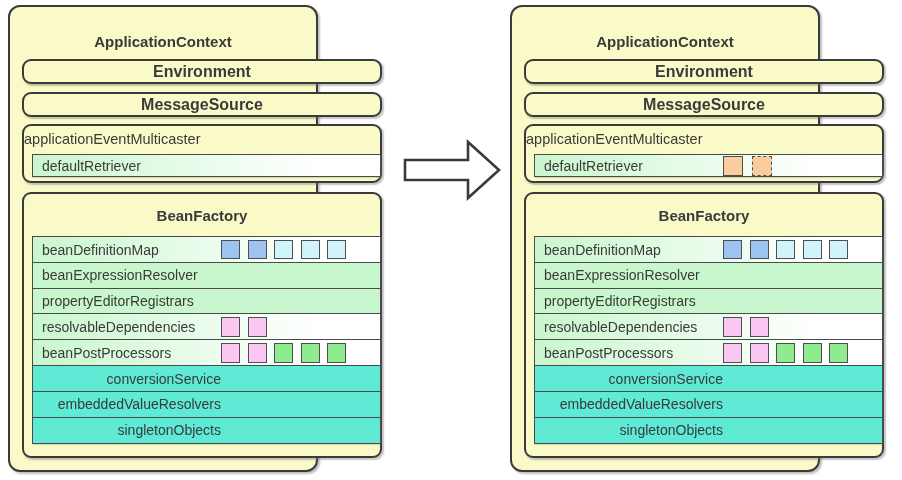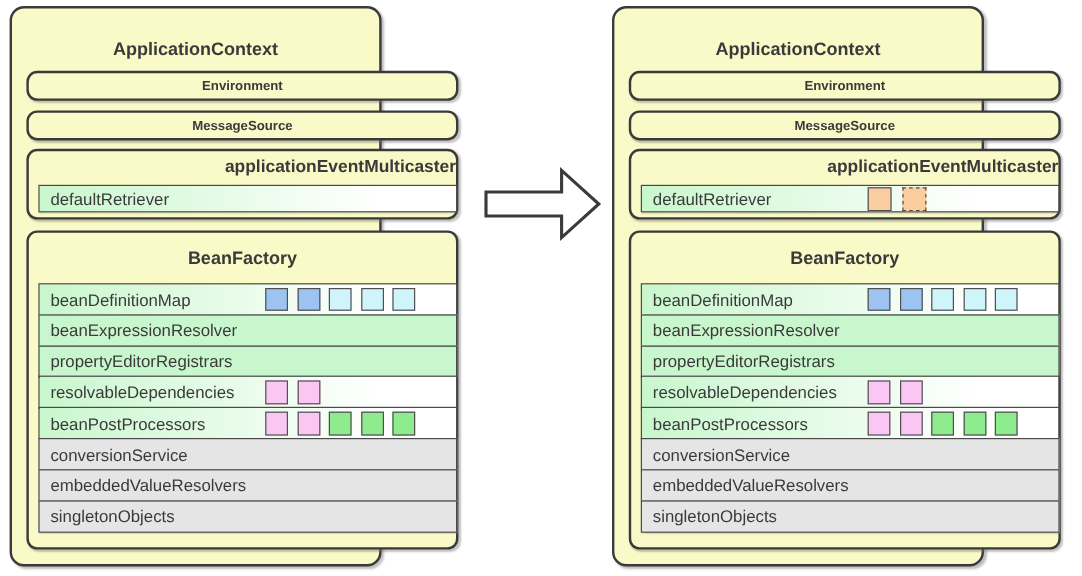--- a/index.html
+++ b/index.html
@@ -22,26 +22,26 @@
   }
   .subbox {
     position:absolute; left:12px; width:360px; box-sizing:border-box;
     background:var(--panel-bg); border:2px solid var(--border); border-radius:9px;
     box-shadow:1.5px 1.5px 1.5px rgba(110,110,110,0.4);
   }
   .box-env { top:52px; height:25px; }
   .box-msg { top:85px; height:25px;text-align:center; }
   .subbox-label {
     display:flex; align-items:center; justify-content:center; height:100%;
-    font-weight:bold; font-size:11px;
+    font-weight:bold; font-size:16px;
   }
   .box-multicaster { top:117px; height:59px; }
   .mc-title {
-    position:absolute; top:5px; left:0; right:0; text-align:right;
-    font-weight:bold; font-size:14.5px;
+    position:absolute; top:5px; left:0; right:0; text-align:left;
+    font-weight:normal; font-size:14.5px;
   }
   .box-beanfactory { top:185px; height:266px; }
   .bf-title {
     position:absolute; top:13px; left:0; right:0; text-align:center;
     font-weight:bold; font-size:15px;
   }
   .bf-rows { position:absolute; top:42px; left:8px; width:349px;border-radius:30px; }
 
   
   .row {
@@ -50,21 +50,21 @@
     display:flex; align-items:center; padding:0 6px 0 9px;
     font-size:14px;
     box-shadow:1px 1px 1px rgba(120,120,120,0.25);
   }
   .bf-rows .row:first-child { margin-top:0; }
   .mc-row {
     position:absolute; top:28px; left:8px; width:349px; height:23px; margin-top:0;
   }
   .bg-gradient { background:linear-gradient(90deg, var(--green-solid) 0%, #ffffff 82%); }
   .bg-solid    { background:var(--green-solid); }
-  .bg-plain    { background:#e5e5e5; }
+  .bg-plain    { background:#5eead4;text-align:right; }
 
   .row-label { flex:none; width:179px; white-space:nowrap; overflow:hidden; }
   .squares { display:flex; align-items:center; gap:7.5px; }
   .sq {
     width:19px; height:19.5px; box-sizing:border-box;
     border:1.7px solid var(--square-border); flex:none;
   }
   .mc-row .sq { width:20px; height:20px; }
   .mc-row .squares { gap:9px; }
   .sq-blue   { background:var(--square-blue); }

